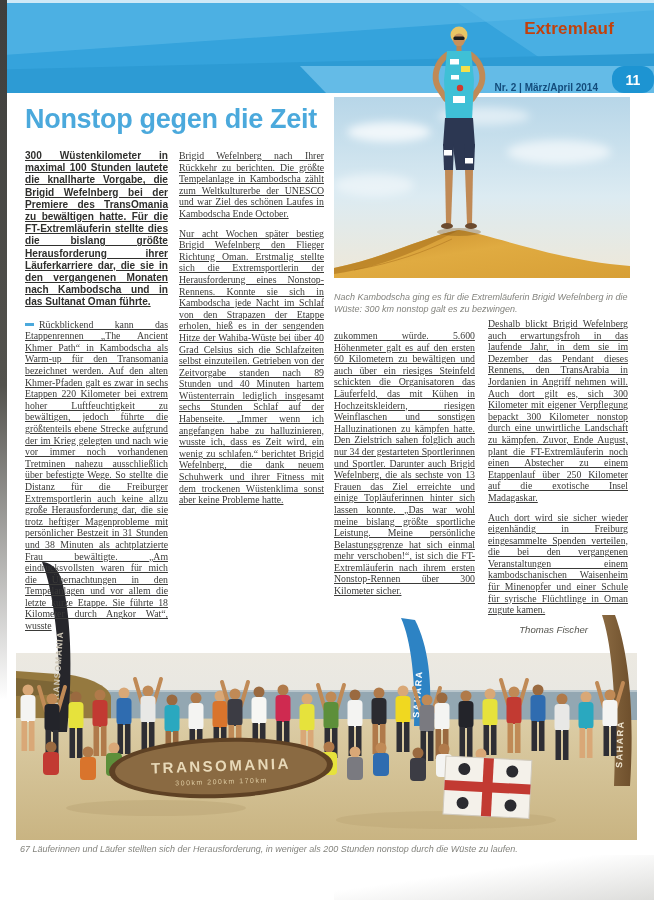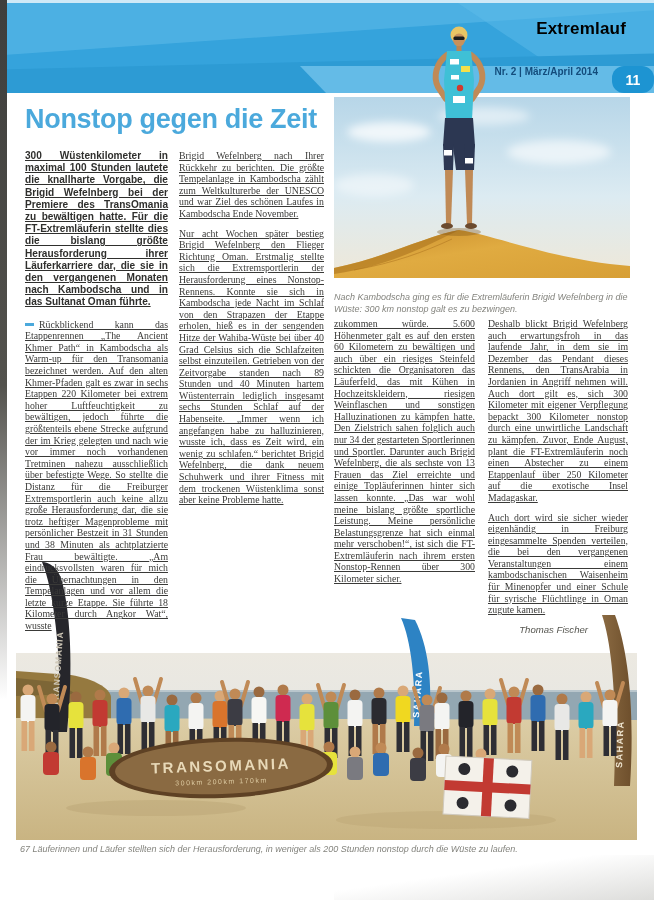--- a/index.html
+++ b/index.html
@@ -10,37 +10,37 @@
     background:linear-gradient(to bottom,#3e3e3c 0%,#53524d 55%,rgba(120,120,115,0) 100%);}
   .scan-shadow{position:absolute;right:0;bottom:0;width:320px;height:45px;z-index:0;
     background:linear-gradient(to top left,#dddddb,rgba(255,255,255,0) 60%);}
   
   .top-strip{position:absolute;left:0;top:0;width:654px;height:3px;background:#cfe9f7;}
   .banner{position:absolute;left:0;top:3px;width:654px;height:90px;overflow:hidden;z-index:1;}
   .banner .base{position:absolute;inset:0;}
   .banner .poly1{position:absolute;inset:0;opacity:.55;clip-path:polygon(0 0,100% 0,100% 8%,0 58%);}
   .banner .poly2{position:absolute;inset:0;clip-path:polygon(0 74%,100% 56%,100% 100%,0 100%);}
   .banner .poly3{position:absolute;inset:0;opacity:.5;clip-path:polygon(70% 0,100% 0,100% 62%,84% 68%);}
-  .section-label{position:absolute;top:19px;right:28px;color:#000000;font-size:17px;font-weight:bold;
+  .section-label{position:absolute;top:19px;right:40px;color:#c2410c;font-size:17px;font-weight:bold;
     letter-spacing:.2px;z-index:2;}
   .issue-band{position:absolute;left:300px;top:63px;height:27px;right:0;z-index:2;
     clip-path:polygon(26px 100%,0 0,100% 0,100% 100%);
-    display:flex;align-items:flex-start;justify-content:flex-end;}
+    display:flex;align-items:flex-end;justify-content:flex-end;}
   .issue-label{font-size:10px;font-weight:bold;margin-right:56px;}
   .page-number{position:absolute;right:0;top:66px;width:42px;height:27px;z-index:3;
     display:flex;align-items:center;justify-content:center;color:#fff;font-size:14px;font-weight:bold;border-radius:12px;}
   
   .title{position:absolute;left:25px;top:104px;width:330px;font-size:27px;font-weight:bold;
     letter-spacing:-.3px;z-index:2;}
   .col{position:absolute;z-index:5;color:#3a3a38;font-family:"Liberation Serif",serif;
     font-size:9.8px;line-height:11.6px;text-align:justify;hyphens:auto;-webkit-hyphens:auto;}
   .col p{margin:0 0 8px 0;text-decoration:underline;}
   .col1{left:25px;top:150px;width:143px;}
   .col2{left:179px;top:150px;width:145px;}
-  .col3{left:334px;top:318px;width:141px;}
+  .col3{left:334px;top:330px;width:141px;}
   .col4{left:488px;top:318px;width:140px;}
   .intro{font-family:"Liberation Sans",sans-serif;font-weight:bold;font-size:10.1px;
     line-height:12.2px;color:#2f2f2d;margin-bottom:10px !important;}
   .dash{display:inline-block;width:9px;height:3px;background:#4ba9dc;margin-right:5px;
     vertical-align:2px;}
   .author{font-family:"Liberation Sans",sans-serif;font-style:italic;font-size:9.6px;
     color:#55554f;text-align:right;padding-right:40px;margin-top:2px;}
   
   .photo-top{position:absolute;left:334px;top:20px;width:296px;height:258px;z-index:3;}
   .caption-top{position:absolute;left:334px;top:283px;width:296px;z-index:4;
@@ -122,21 +122,21 @@
     </g>
   </svg>
 
   <div class="caption-top">Nach Kambodscha ging es für die Extremläuferin Brigid Wefelnberg in die Wüste: 300 km nonstop galt es zu bezwingen.</div>
 
   <div class="col col1">
     <p class="intro">300 Wüstenkilometer in maximal 100 Stunden lautete die knallharte Vorgabe, die Brigid Wefelnberg bei der Premiere des TransOmania zu bewältigen hatte. Für die FT-Extremläuferin stellte dies die bislang größte Herausforderung ihrer Läuferkarriere dar, die sie in den vergangenen Monaten nach Kambodscha und in das Sultanat Oman führte.</p>
     <p class="body"><span class="dash"></span><span>Rückblickend kann das Etappenrennen „The Ancient Khmer Path“ in Kambodscha als Warm-up für den Transomania bezeichnet werden. Auf den alten Khmer-Pfaden galt es zwar in sechs Etappen 220 Kilometer bei extrem hoher Luftfeuchtigkeit zu bewältigen, jedoch führte die größtenteils ebene Strecke aufgrund der im Krieg gelegten und nach wie vor immer noch vorhandenen Tretminen nahezu ausschließlich über befestigte Wege. So stellte die Distanz für die Freiburger Extremsportlerin auch keine allzu große Herausforderung dar, die sie trotz heftiger Magenprobleme mit persönlicher Bestzeit in 31 Stunden und 38 Minuten als achtplatzierte Frau bewältigte. „Am eindrucksvollsten waren für mich die Übernachtungen in den Tempelanlagen und vor allem die letzte kurze Etappe. Sie führte 18 Kilometer durch Angkor Wat“, wusste</span></p>
   </div>
   <div class="col col2">
-    <p>Brigid Wefelnberg nach Ihrer Rückkehr zu berichten. Die größte Tempelanlage in Kambodscha zählt zum Weltkulturerbe der UNESCO und war Ziel des schönen Laufes in Kambodscha Ende November.</p>
+    <p>Brigid Wefelnberg nach Ihrer Rückkehr zu berichten. Die größte Tempelanlage in Kambodscha zählt zum Weltkulturerbe der UNESCO und war Ziel des schönen Laufes in Kambodscha Ende October.</p>
     <p>Nur acht Wochen später bestieg Brigid Wefelnberg den Flieger Richtung Oman. Erstmalig stellte sich die Extremsportlerin der Herausforderung eines Nonstop-Rennens. Konnte sie sich in Kambodscha jede Nacht im Schlaf von den Strapazen der Etappe erholen, hieß es in der sengenden Hitze der Wahiba-Wüste bei über 40 Grad Celsius sich die Schlafzeiten selbst einzuteilen. Getrieben von der Zeitvorgabe standen nach 89 Stunden und 40 Minuten hartem Wüstenterrain lediglich insgesamt sechs Stunden Schlaf auf der Habenseite. „Immer wenn ich angefangen habe zu halluzinieren, wusste ich, dass es Zeit wird, ein wenig zu schlafen.“ berichtet Brigid Wefelnberg, die dank neuem Schuhwerk und ihrer Fitness mit dem trockenen Wüstenklima sonst aber keine Probleme hatte.</p>
   </div>
   <div class="col col3">
     <p>zukommen würde. 5.600 Höhenmeter galt es auf den ersten 60 Kilometern zu bewältigen und auch über ein riesiges Steinfeld schickten die Organisatoren das Läuferfeld, das mit Kühen in Hochzeitskleidern, riesigen Weinflaschen und sonstigen Halluzinationen zu kämpfen hatte. Den Zielstrich sahen folglich auch nur 34 der gestarteten Sportlerinnen und Sportler. Darunter auch Brigid Wefelnberg, die als sechste von 13 Frauen das Ziel erreichte und einige Topläuferinnen hinter sich lassen konnte. „Das war wohl meine bislang größte sportliche Leistung. Meine persönliche Belastungsgrenze hat sich einmal mehr verschoben!“, ist sich die FT-Extremläuferin nach ihrem ersten Nonstop-Rennen über 300 Kilometer sicher.</p>
   </div>
   <div class="col col4">
     <p>Deshalb blickt Brigid Wefelnberg auch erwartungsfroh in das laufende Jahr, in dem sie im Dezember das Pendant dieses Rennens, den TransArabia in Jordanien in Angriff nehmen will. Auch dort gilt es, sich 300 Kilometer mit eigener Verpflegung bepackt 300 Kilometer nonstop durch eine unwirtliche Landschaft zu kämpfen. Zuvor, Ende August, plant die FT-Extremläuferin noch einen Abstecher zu einem Etappenlauf über 250 Kilometer auf die exotische Insel Madagaskar.</p>
     <p>Auch dort wird sie sicher wieder eigenhändig in Freiburg eingesammelte Spenden verteilen, die bei den vergangenen Veranstaltungen einem kambodschanischen Waisenheim für Minenopfer und einer Schule für syrische Flüchtlinge in Oman zugute kamen.</p>
     <div class="author">Thomas Fischer</div>
   </div>

